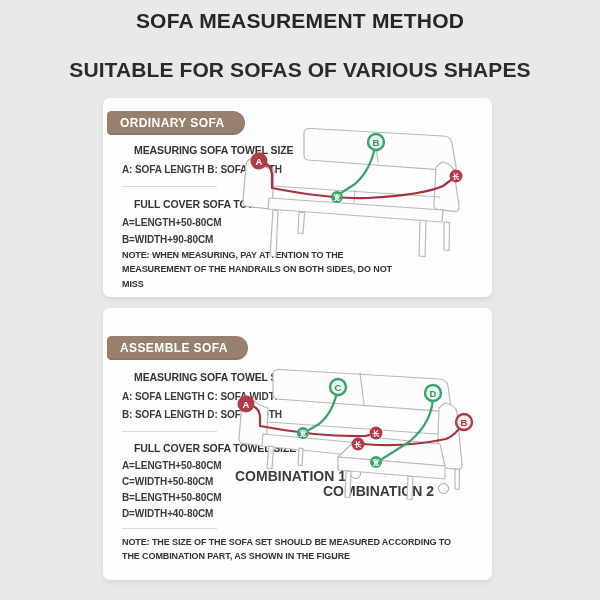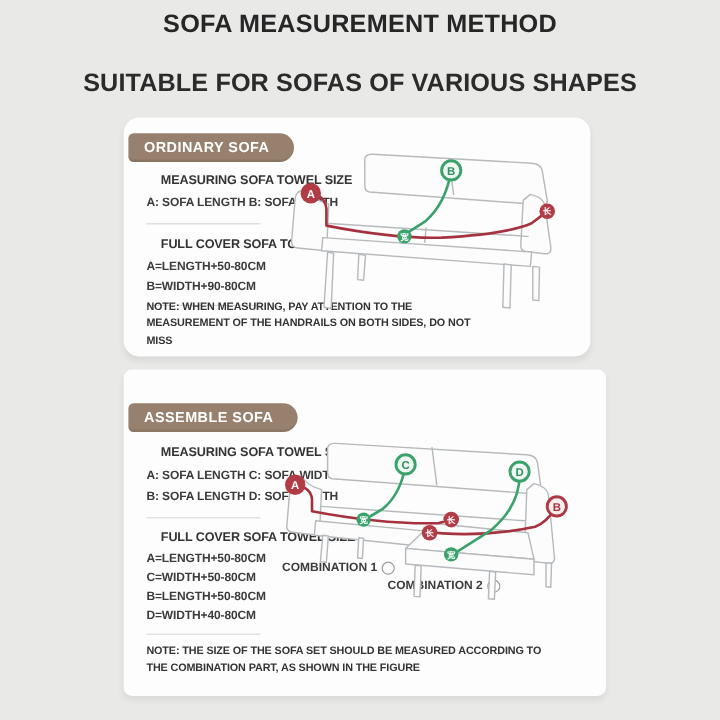--- a/index.html
+++ b/index.html
@@ -14,42 +14,42 @@
     font-size:21px;font-weight:800;color:#262626;letter-spacing:.2px;
   }
   .page-subtitle{
     position:absolute;top:58px;left:0;width:600px;text-align:center;
     font-size:21px;font-weight:800;color:#2b2b2b;letter-spacing:.1px;
   }
   .card{
     position:absolute;left:103px;width:389px;background:#fdfdfd;
     border-radius:7px;box-shadow:0 3px 5px rgba(0,0,0,.07);
   }
-  #card1{top:98px;height:199px;border-radius:13px;}
-  #card2{top:308px;height:272px;padding-left:13px;}
+  #card1{top:98px;height:199px;}
+  #card2{top:308px;height:272px;}
   .badge{
     position:absolute;left:4px;height:24px;line-height:24px;
     background:#97806d;color:#ffffff;font-size:12px;font-weight:700;
     letter-spacing:.4px;padding:0 20px 0 13px;
     border-radius:5px 14px 14px 5px;
     box-shadow:inset 0 -2px 0 rgba(0,0,0,.08);
   }
   #card1 .badge{top:13px;}
   #card2 .badge{top:28px;}
   .tline{position:absolute;left:19px;font-weight:700;color:#3b3b3b;letter-spacing:-.1px;white-space:nowrap;}
   .t-head{font-size:10.5px;color:#333;margin-left:12px;}
   .t-sub{font-size:10px;}
   .divider{position:absolute;left:19px;width:95px;border-top:1px solid #d9d9d9;}
   .note{
     position:absolute;left:19px;font-size:9px;font-weight:700;color:#333;
     line-height:1.6;letter-spacing:-.1px;
   }
   .combo{
-    position:absolute;display:flex;align-items:center;gap:4px;
-    font-size:10px;font-weight:700;color:#3b3b3b;white-space:nowrap;
+    position:absolute;display:flex;align-items:flex-start;gap:4px;
+    font-size:14px;font-weight:700;color:#3b3b3b;white-space:nowrap;
   }
   .combo-circle{
     width:9px;height:9px;border:1.3px solid #9aa0a3;border-radius:50%;
     display:inline-block;background:transparent;
   }
   svg.sofa{position:absolute;top:0;left:0;width:389px;pointer-events:none;}
   #card1 svg.sofa{height:199px;}
   #card2 svg.sofa{height:272px;}
   .sofa-stroke{stroke:#b6babd;stroke-width:1.2;fill:#fcfcfc;stroke-linejoin:round;stroke-linecap:round;}
   .mline-red{stroke:#a5323e;stroke-width:2.2;fill:none;stroke-linecap:round;stroke-linejoin:round;}

